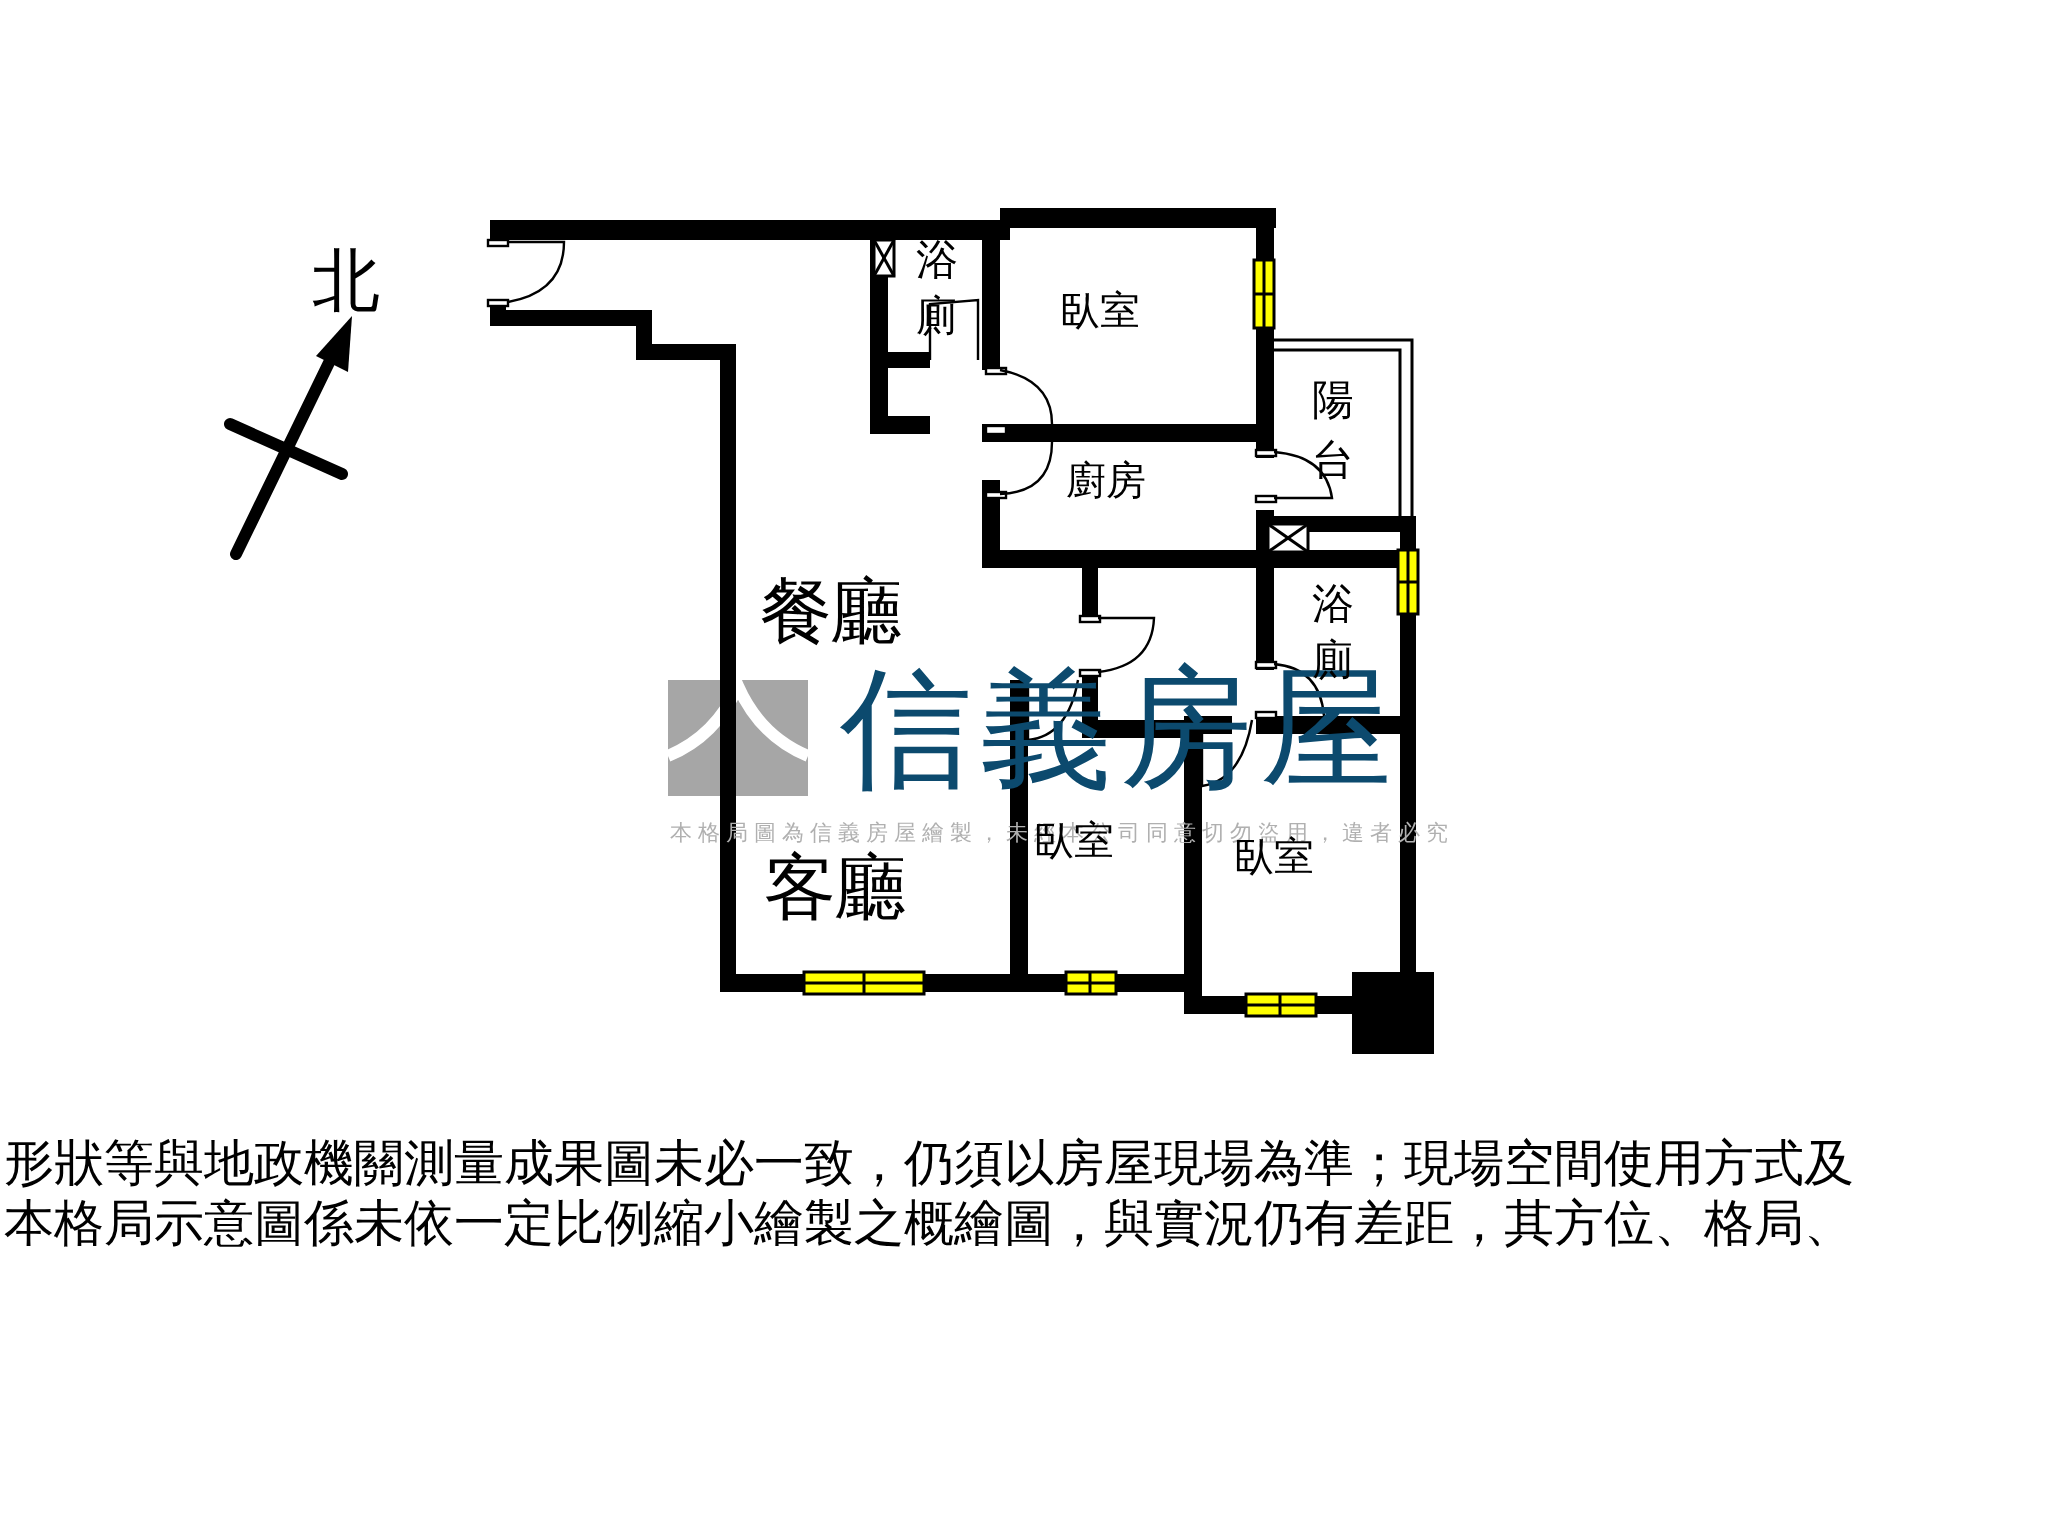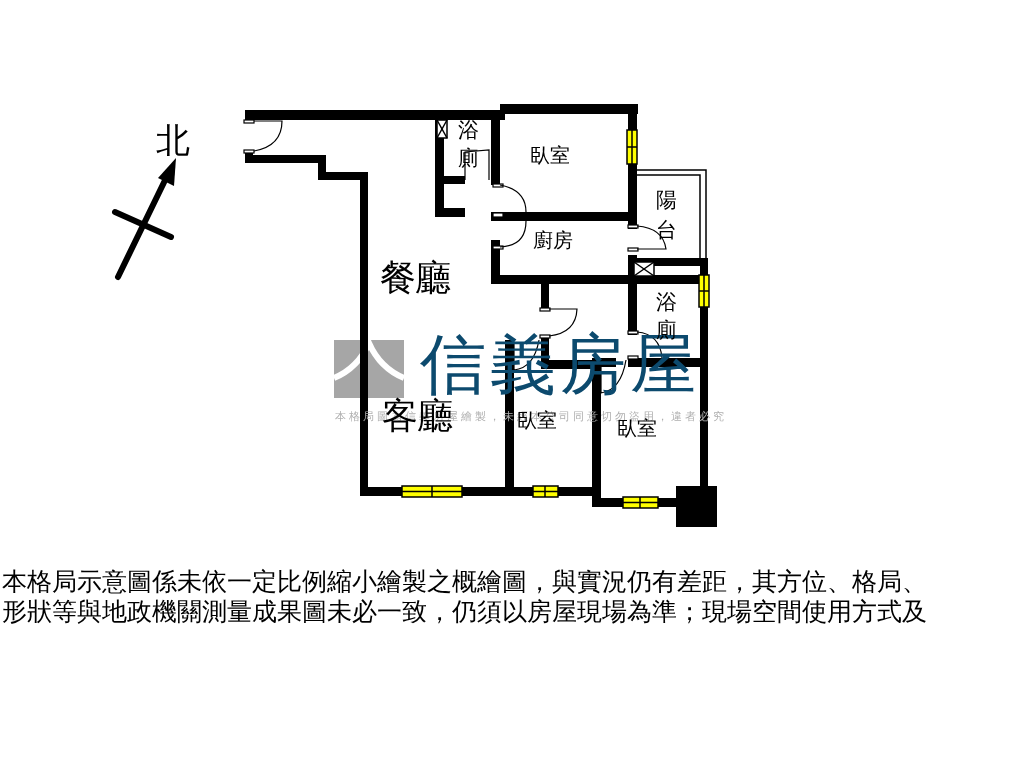--- a/index.html
+++ b/index.html
@@ -1,21 +1,21 @@
 <!DOCTYPE html>
 <html><head>
 <meta charset="utf-8">
 <style>
   html, body { margin: 0; padding: 0; background: #ffffff; }
   body { width: 1024px; height: 768px; position: relative; overflow: hidden;
          font-family: "DejaVu Serif", "Liberation Serif", serif; }
   .plan { position: absolute; left: 0; top: 0; width: 1024px; height: 540px; }
   .room-label { position: absolute; color: #000; font-family: "DejaVu Serif", "Liberation Serif", serif;
                 line-height: 1; white-space: nowrap; }
-  .big { font-size: 36px; letter-spacing: -1px; }
+  .big { font-size: 36px; letter-spacing: -1px; margin-top: 29px; }
   .med { font-size: 20px; }
   .small { font-size: 21px; }
   .north { position: absolute; left: 156px; top: 118px; font-size: 34px; font-family: "DejaVu Serif", "Liberation Serif", serif; }
   .wm-big { position: absolute; left: 420px; top: 332px; font-size: 66px; color: #0c4a6e;
             font-family: "DejaVu Sans", "Liberation Sans", sans-serif; letter-spacing: 4px; line-height: 1; }
   .wm-small { position: absolute; left: 335px; top: 411px; font-size: 11px; color: #b0b0b0;
               font-family: "DejaVu Sans", "Liberation Sans", sans-serif; letter-spacing: 3px; line-height: 1; text-align: center; }
   .disclaimer { position: absolute; left: 2px; top: 567px; width: 1022px; font-size: 25px; line-height: 30px;
                 color: #000; font-family: "DejaVu Serif", "Liberation Serif", serif; }
   .disclaimer div { white-space: nowrap; }
@@ -191,15 +191,15 @@
   <div class="room-label small" style="left:656px; top:320px;">廁</div>
 
   <div class="room-label big" style="left:382px; top:398px;">客廳</div>
 
   <div class="room-label med" style="left:517px; top:410px;">臥室</div>
 
   <div class="room-label med" style="left:617px; top:418px;">臥室</div>
 </div>
 
 <div class="disclaimer">
+  <div>形狀等與地政機關測量成果圖未必一致，仍須以房屋現場為準；現場空間使用方式及</div>
   <div>本格局示意圖係未依一定比例縮小繪製之概繪圖，與實況仍有差距，其方位、格局、</div>
-  <div>形狀等與地政機關測量成果圖未必一致，仍須以房屋現場為準；現場空間使用方式及</div>
 </div>
 
 </body></html>

